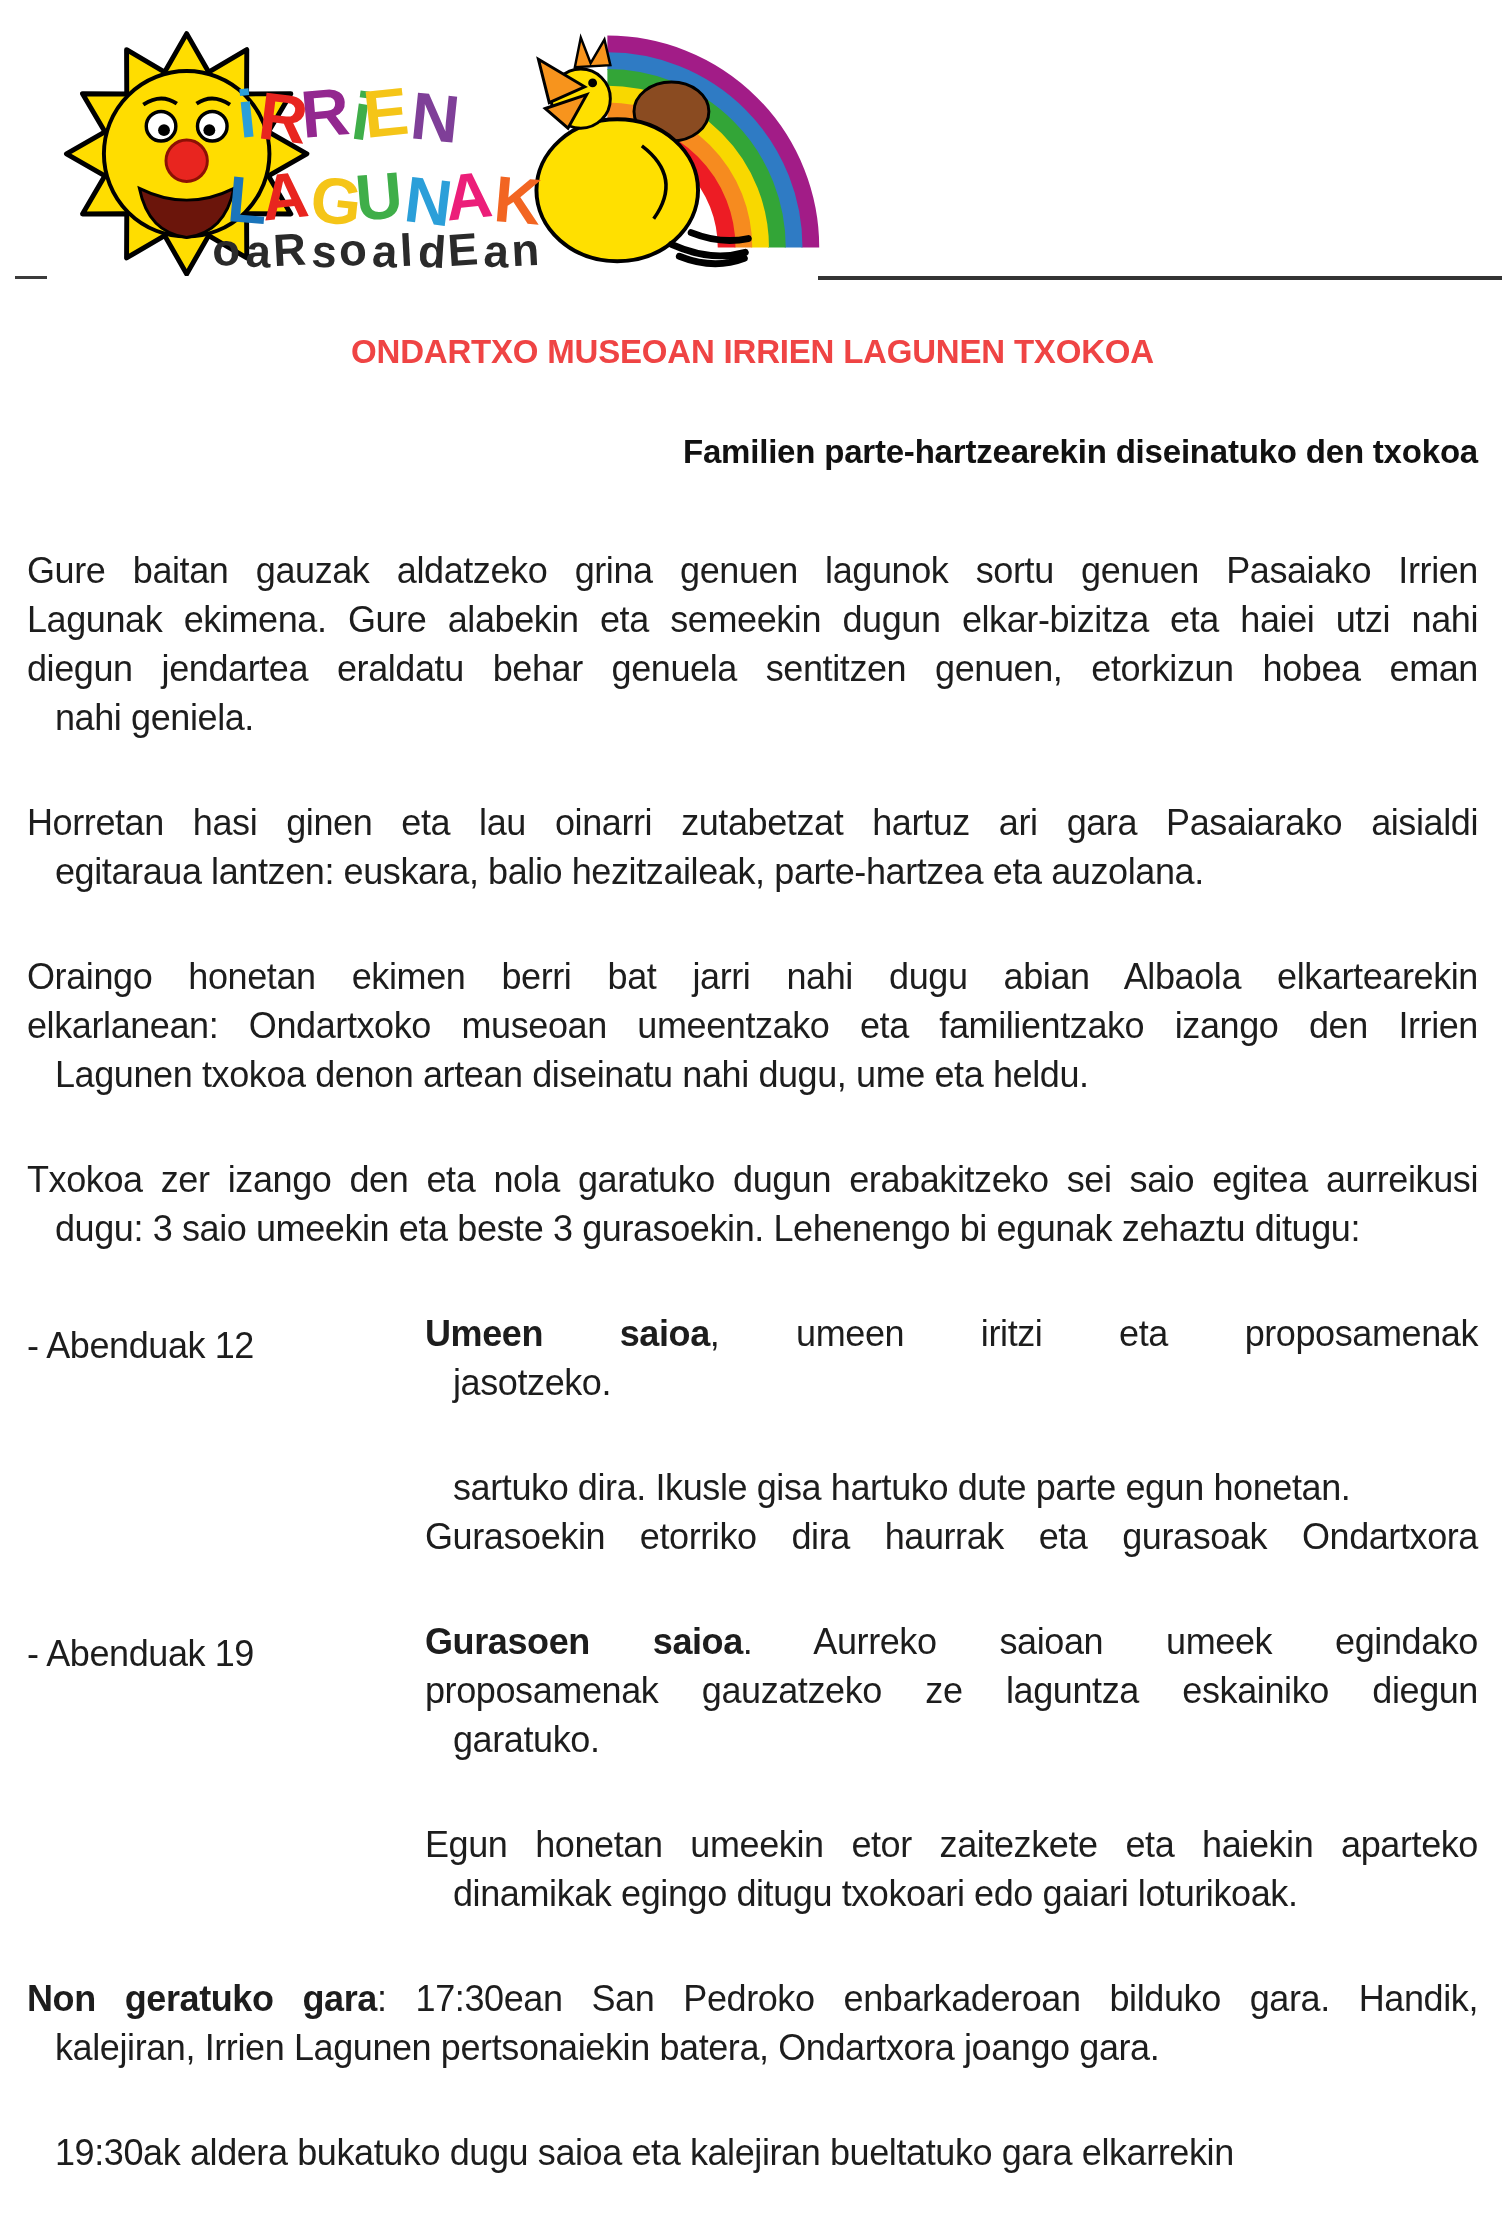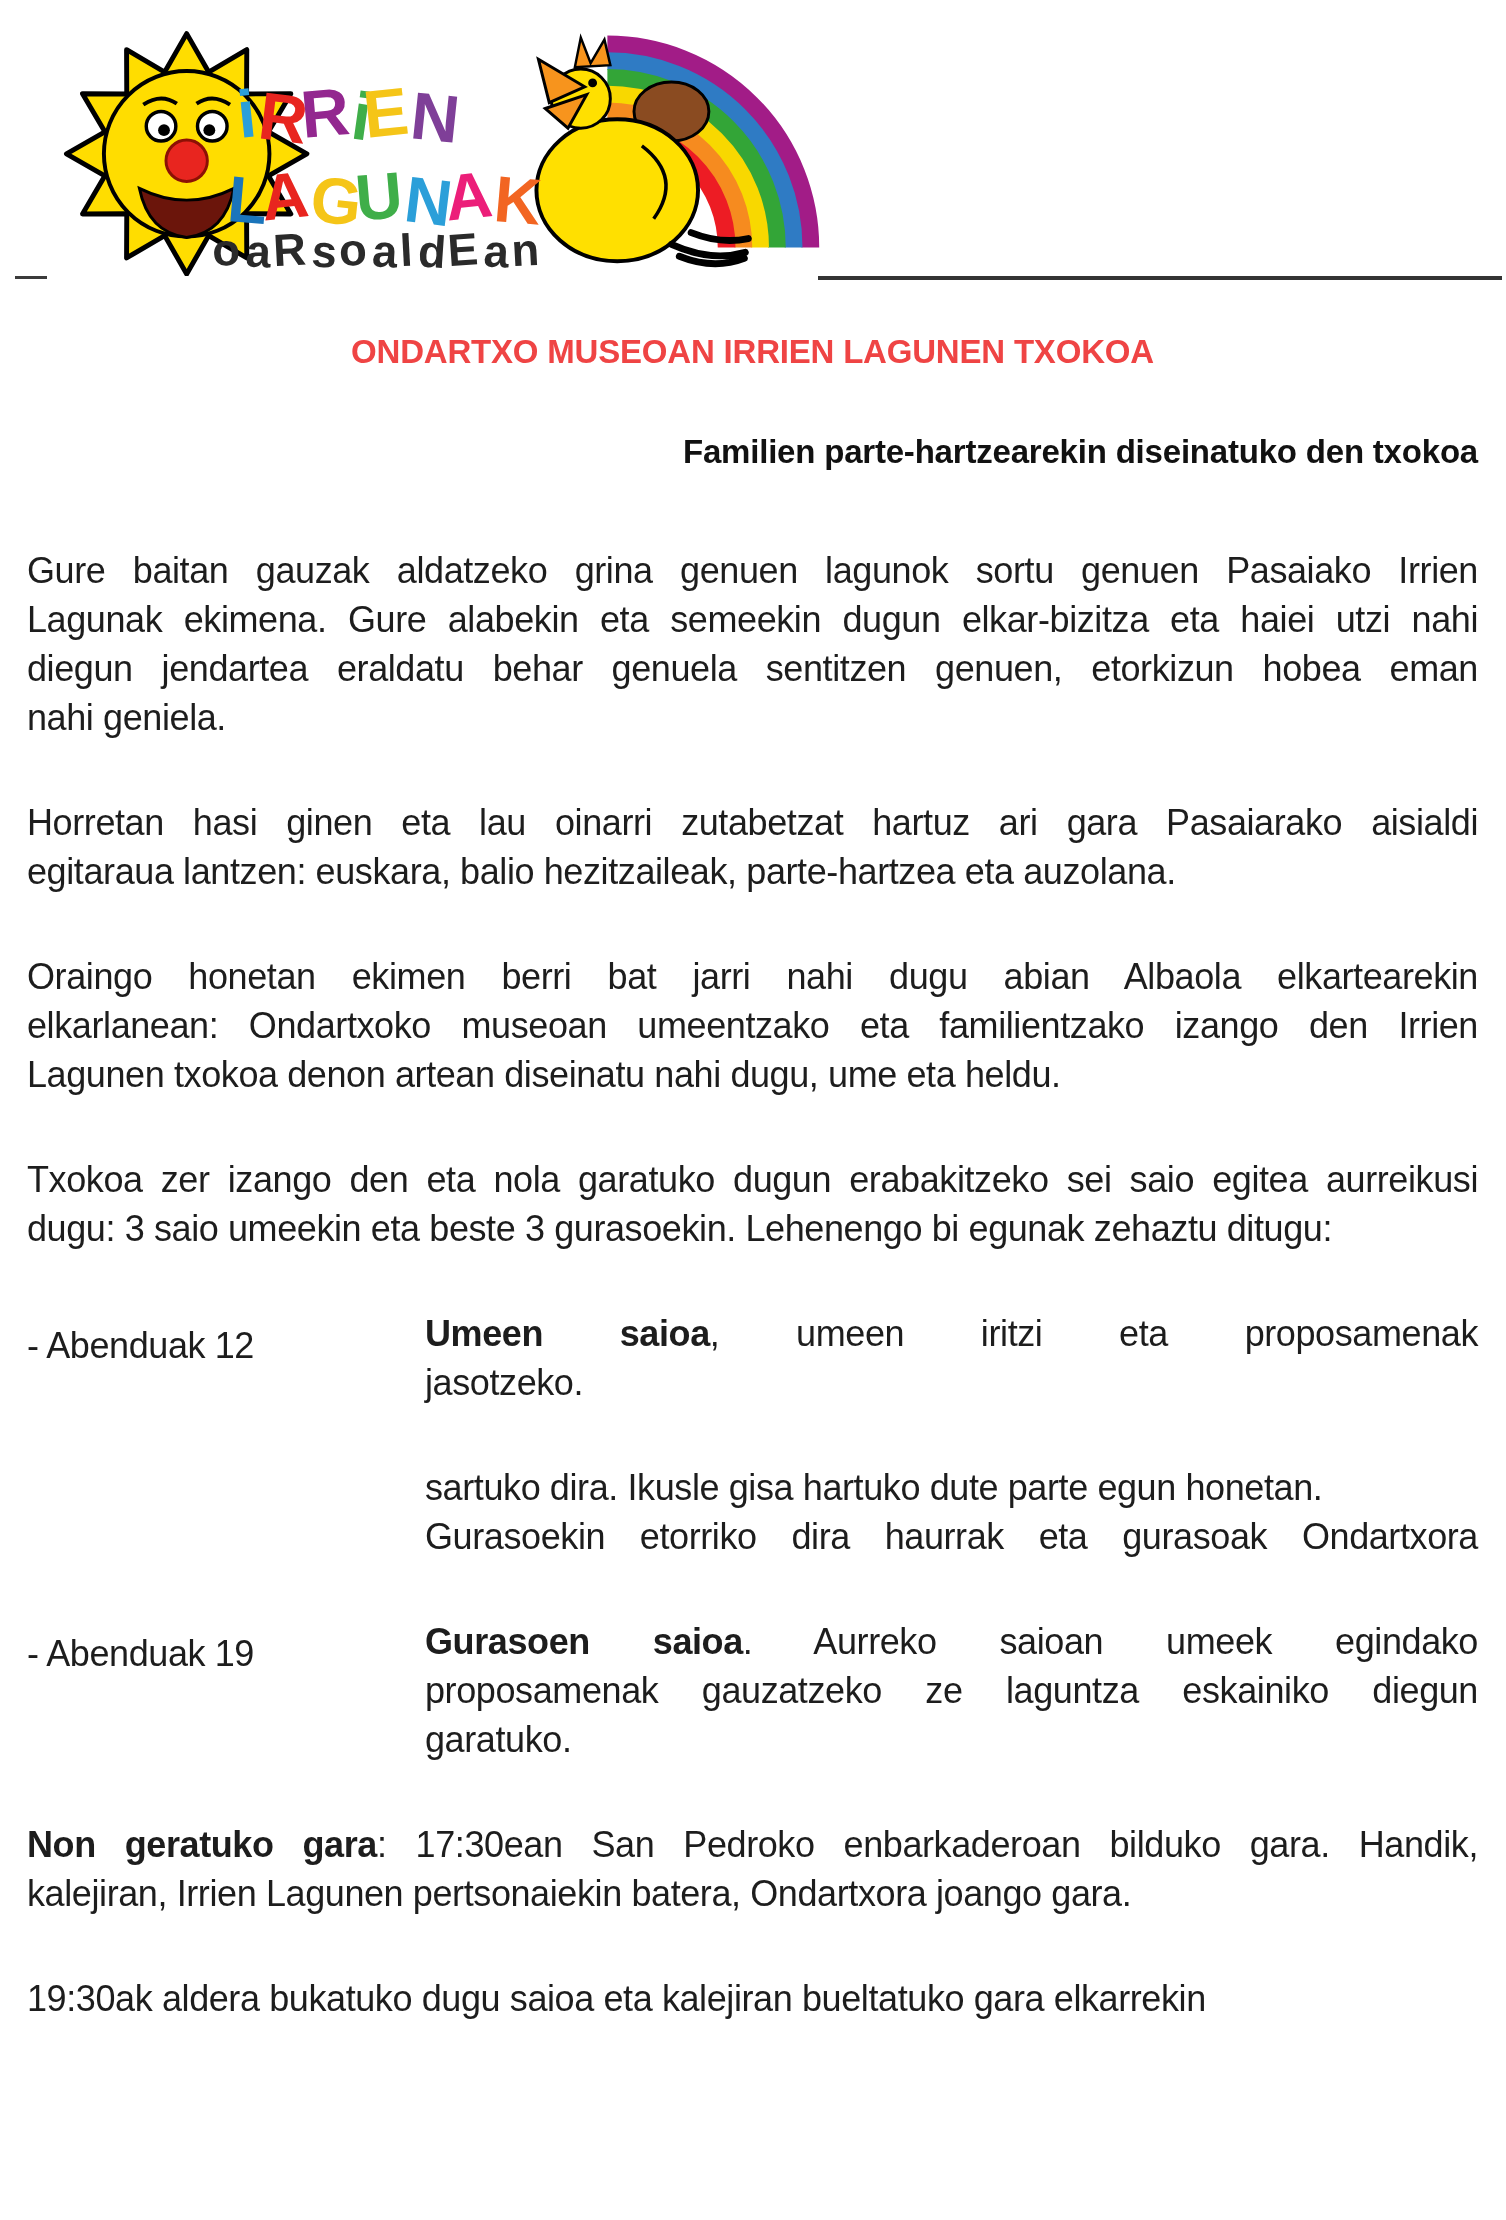--- a/index.html
+++ b/index.html
@@ -34,21 +34,21 @@
     margin-top:56px;
     font-size:36px; line-height:49px; letter-spacing:-0.4px;
     color:#1d1d1d;
   }
   .blocks .block:first-child { margin-top:74px; }
   .block.hang   { position:relative; padding-left:398px; }
   .block.indent { padding-left:398px; }
   .hang-label { position:absolute; left:0; top:12px; white-space:nowrap; }
   .tline { min-height:49px; }
   .jl { text-align:justify; text-align-last:justify; }
-  .ll { text-align:left; }
+  .ll { text-align:left;margin-left:28px; }
   .b  { font-weight:700; }
 </style>
 </head>
 <body>
 
 <div class="page">
 
   <div class="logo-wrap">
     <svg viewBox="0 0 795 272" xmlns="http://www.w3.org/2000/svg">
 
@@ -130,20 +130,24 @@
         <div class="block indent">
           <div class="tline ll"><span>sartuko dira. Ikusle gisa hartuko dute parte egun honetan.</span></div>
           <div class="tline jl"><span>Gurasoekin etorriko dira haurrak eta gurasoak Ondartxora</span></div>
         </div>
         <div class="block hang">
           <span class="hang-label">- Abenduak 19</span>
           <div class="tline jl"><span class="b">Gurasoen saioa</span><span>. Aurreko saioan umeek egindako</span></div>
           <div class="tline jl"><span>proposamenak gauzatzeko ze laguntza eskainiko diegun</span></div>
           <div class="tline ll"><span>garatuko.</span></div>
         </div>
+        <div class="block indent">
+          <div class="tline jl"><span>Egun honetan umeekin etor zaitezkete eta haiekin aparteko</span></div>
+          <div class="tline ll"><span>dinamikak egingo ditugu txokoari edo gaiari loturikoak.</span></div>
+        </div>
         <div class="block para">
           <div class="tline jl"><span class="b">Non geratuko gara</span><span>: 17:30ean San Pedroko enbarkaderoan bilduko gara. Handik,</span></div>
           <div class="tline ll"><span>kalejiran, Irrien Lagunen pertsonaiekin batera, Ondartxora joango gara.</span></div>
         </div>
         <div class="block para">
           <div class="tline ll"><span>19:30ak aldera bukatuko dugu saioa eta kalejiran bueltatuko gara elkarrekin</span></div>
         </div>
       </div>
   </div>
 

